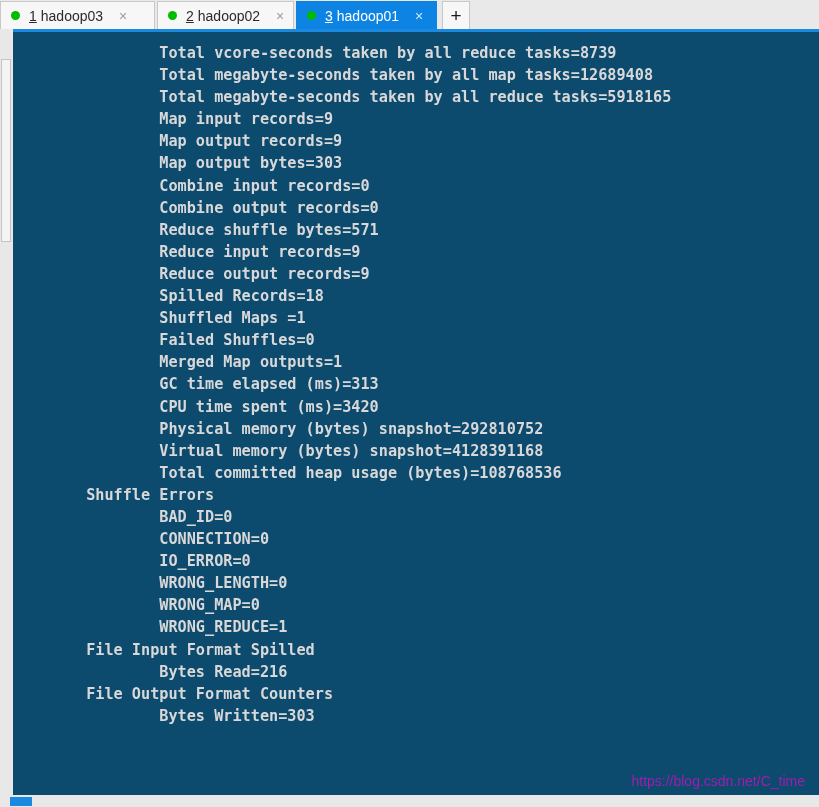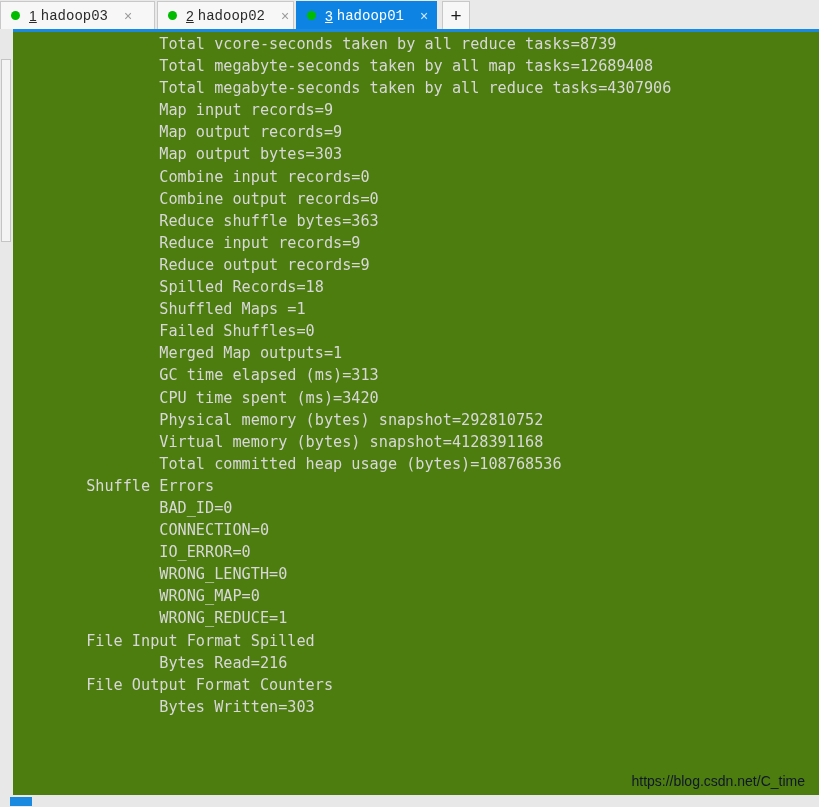--- a/index.html
+++ b/index.html
@@ -61,21 +61,20 @@
     background: #00bb00;
     margin-right: 9px;
     flex: none;
   }
   .tab-num {
     text-decoration: underline;
     margin-right: 4px;
   }
   .tab-title {
     margin-right: 14px;
-    font-family: Liberation Mono, monospace;
   }
   .tab-close {
     font-size: 14px;
     line-height: 1;
     color: #9a9a9a;
     padding: 0 2px;
     cursor: default;
   }
   .tab.active .tab-close { color: #d3e9fb; }
 
@@ -108,28 +107,29 @@
     background: #1a8ae0;
   }
 
   
   .terminal {
     position: absolute;
     left: 13px;
     top: 32px;
     width: 806px;
     height: 763px;
-    background: #4d7c0f;
+    background: #0c4a6e;
     overflow: hidden;
     font-family: "DejaVu Sans Mono", "Liberation Mono", monospace;
     font-size: 15.2px;
     line-height: 22.1px;
     color: #d8d8d8;
-    padding-top: 1px;
-    box-sizing: border-box;
+    padding-top: 10px;
+    box-sizing: border-box;
+    font-weight: bold;
   }
   .term-line {
     white-space: pre;
     height: 22.1px;
     letter-spacing: 0px;
   }
 
   
   .vscroll-track {
     position: absolute;
@@ -163,21 +163,21 @@
     background: #1a8ae0;
   }
 
   
   .watermark {
     position: absolute;
     right: 14px;
     bottom: 18px;
     font-family: "Liberation Sans", sans-serif;
     font-size: 14px;
-    color: #0f172a;
+    color: #a21caf;
     white-space: nowrap;
     pointer-events: none;
   }
 </style>
 </head>
 <body>
 
 <div id="app">
 
   <div class="tabbar">
@@ -204,27 +204,27 @@
     </div>
 
     <div class="newtab">+</div>
   </div>
 
   <div class="accentline"></div>
 
   <div class="terminal" id="terminal">
       <div class="term-line">                Total vcore-seconds taken by all reduce tasks=8739</div>
       <div class="term-line">                Total megabyte-seconds taken by all map tasks=12689408</div>
-      <div class="term-line">                Total megabyte-seconds taken by all reduce tasks=4307906</div>
+      <div class="term-line">                Total megabyte-seconds taken by all reduce tasks=5918165</div>
       <div class="term-line">                Map input records=9</div>
       <div class="term-line">                Map output records=9</div>
       <div class="term-line">                Map output bytes=303</div>
       <div class="term-line">                Combine input records=0</div>
       <div class="term-line">                Combine output records=0</div>
-      <div class="term-line">                Reduce shuffle bytes=363</div>
+      <div class="term-line">                Reduce shuffle bytes=571</div>
       <div class="term-line">                Reduce input records=9</div>
       <div class="term-line">                Reduce output records=9</div>
       <div class="term-line">                Spilled Records=18</div>
       <div class="term-line">                Shuffled Maps =1</div>
       <div class="term-line">                Failed Shuffles=0</div>
       <div class="term-line">                Merged Map outputs=1</div>
       <div class="term-line">                GC time elapsed (ms)=313</div>
       <div class="term-line">                CPU time spent (ms)=3420</div>
       <div class="term-line">                Physical memory (bytes) snapshot=292810752</div>
       <div class="term-line">                Virtual memory (bytes) snapshot=4128391168</div>

